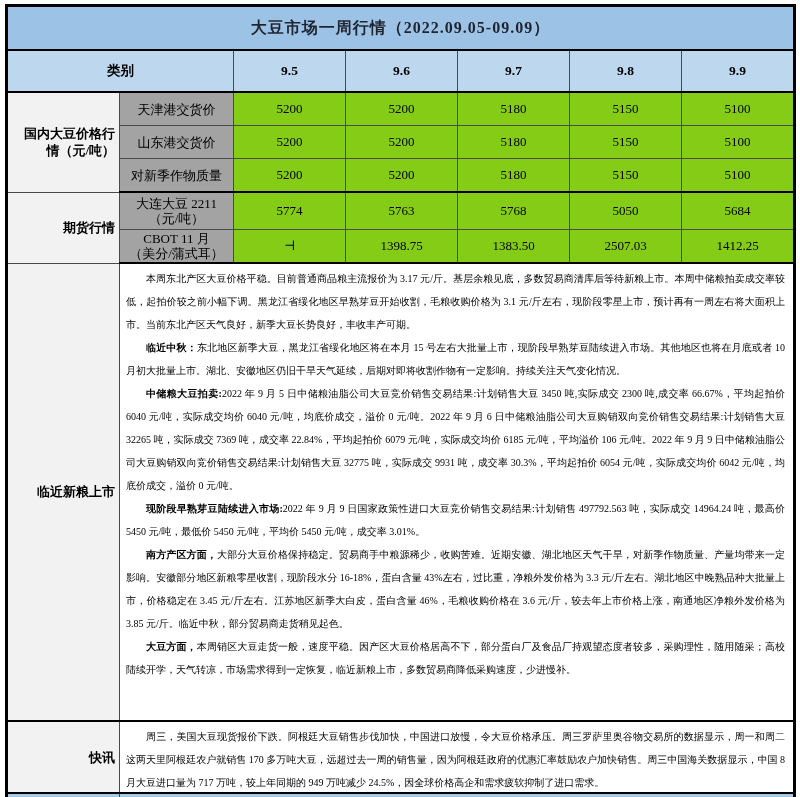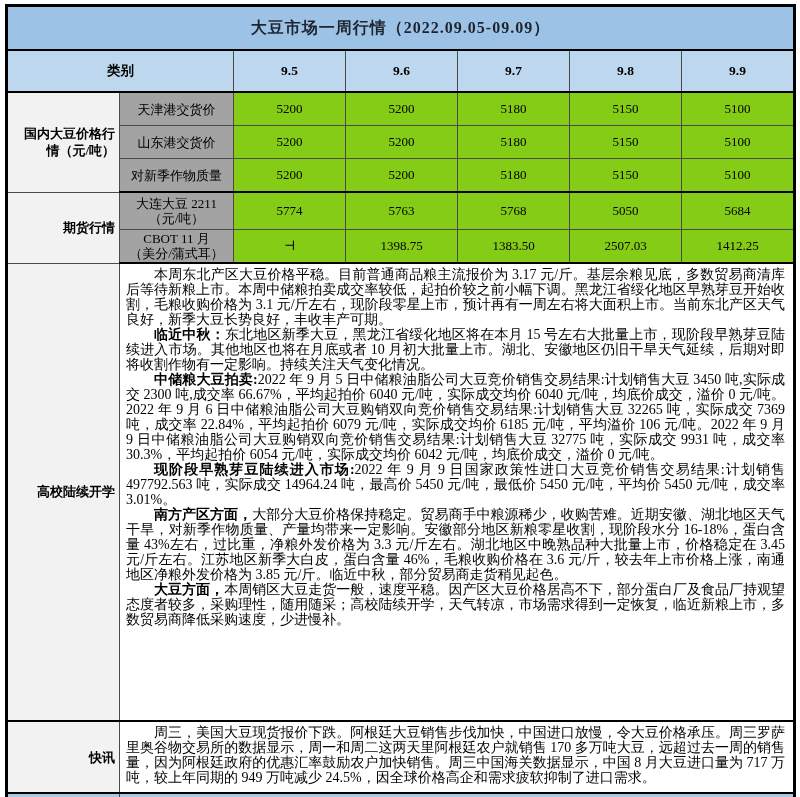--- a/index.html
+++ b/index.html
@@ -59,22 +59,22 @@
   tr.row-30 td{height:30px;}
   tr.row-34 td{height:34px;}
   
   td.text-cell{
     background:#ffffff;
     text-align:left;
     vertical-align:top;
     padding:3px 8px 3px 6px;
   }
   .flow{
-    font-size:14px;
-    line-height:15px;
+    font-size:10px;
+    line-height:23px;
     text-align:justify;
   }
   .flow p{margin:0;text-indent:2em;}
   .lead{font-weight:bold;}
   td.review-cell .flow{height:450px;overflow:hidden;}
   td.news-cell .flow{height:64px;overflow:hidden;}
   
   td.note-label,td.note-text{
     background:#A6C9E8;
     height:24px;
@@ -152,21 +152,21 @@
       <td class="sub-label">CBOT 11 月
 （美分/蒲式耳）</td>
       <td class="value-cell">⊣</td>
       <td class="value-cell">1398.75</td>
       <td class="value-cell">1383.50</td>
       <td class="value-cell">2507.03</td>
       <td class="value-cell">1412.25</td>
     </tr>
 
     <tr class="sep-below">
-      <td class="group-label">高校陆续开学</td>
+      <td class="group-label">临近新粮上市</td>
       <td class="text-cell review-cell" colspan="6">
         <div class="flow">
           <p><span class="lead"></span><span>本周东北产区大豆价格平稳。目前普通商品粮主流报价为 3.17 元/斤。基层余粮见底，多数贸易商清库后等待新粮上市。本周中储粮拍卖成交率较低，起拍价较之前小幅下调。黑龙江省绥化地区早熟芽豆开始收割，毛粮收购价格为 3.1 元/斤左右，现阶段零星上市，预计再有一周左右将大面积上市。当前东北产区天气良好，新季大豆长势良好，丰收丰产可期。</span></p>
           <p><span class="lead">临近中秋：</span><span>东北地区新季大豆，黑龙江省绥化地区将在本月 15 号左右大批量上市，现阶段早熟芽豆陆续进入市场。其他地区也将在月底或者 10 月初大批量上市。湖北、安徽地区仍旧干旱天气延续，后期对即将收割作物有一定影响。持续关注天气变化情况。</span></p>
           <p><span class="lead">中储粮大豆拍卖:</span><span>2022 年 9 月 5 日中储粮油脂公司大豆竞价销售交易结果:计划销售大豆 3450 吨,实际成交 2300 吨,成交率 66.67%，平均起拍价 6040 元/吨，实际成交均价 6040 元/吨，均底价成交，溢价 0 元/吨。2022 年 9 月 6 日中储粮油脂公司大豆购销双向竞价销售交易结果:计划销售大豆 32265 吨，实际成交 7369 吨，成交率 22.84%，平均起拍价 6079 元/吨，实际成交均价 6185 元/吨，平均溢价 106 元/吨。2022 年 9 月 9 日中储粮油脂公司大豆购销双向竞价销售交易结果:计划销售大豆 32775 吨，实际成交 9931 吨，成交率 30.3%，平均起拍价 6054 元/吨，实际成交均价 6042 元/吨，均底价成交，溢价 0 元/吨。</span></p>
           <p><span class="lead">现阶段早熟芽豆陆续进入市场:</span><span>2022 年 9 月 9 日国家政策性进口大豆竞价销售交易结果:计划销售 497792.563 吨，实际成交 14964.24 吨，最高价 5450 元/吨，最低价 5450 元/吨，平均价 5450 元/吨，成交率 3.01%。</span></p>
           <p><span class="lead">南方产区方面，</span><span>大部分大豆价格保持稳定。贸易商手中粮源稀少，收购苦难。近期安徽、湖北地区天气干旱，对新季作物质量、产量均带来一定影响。安徽部分地区新粮零星收割，现阶段水分 16-18%，蛋白含量 43%左右，过比重，净粮外发价格为 3.3 元/斤左右。湖北地区中晚熟品种大批量上市，价格稳定在 3.45 元/斤左右。江苏地区新季大白皮，蛋白含量 46%，毛粮收购价格在 3.6 元/斤，较去年上市价格上涨，南通地区净粮外发价格为 3.85 元/斤。临近中秋，部分贸易商走货稍见起色。</span></p>
           <p><span class="lead">大豆方面，</span><span>本周销区大豆走货一般，速度平稳。因产区大豆价格居高不下，部分蛋白厂及食品厂持观望态度者较多，采购理性，随用随采；高校陆续开学，天气转凉，市场需求得到一定恢复，临近新粮上市，多数贸易商降低采购速度，少进慢补。</span></p>
         </div>
       </td>

